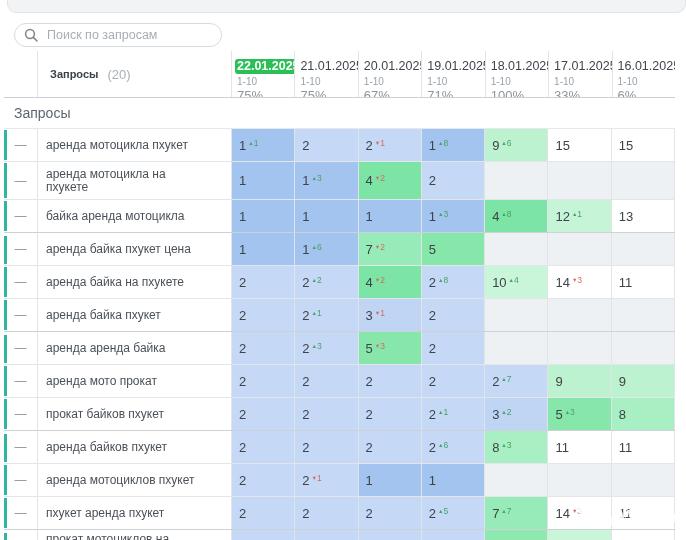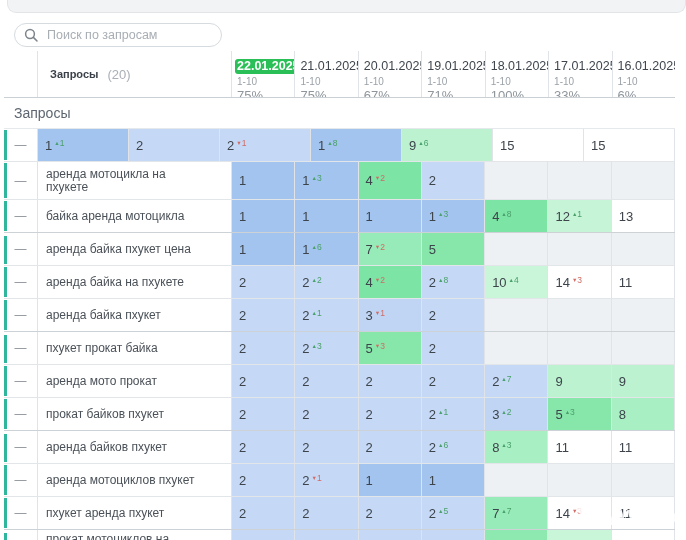--- a/index.html
+++ b/index.html
@@ -93,20 +93,23 @@
       </div>
     <div class="sectionrow">
       <span>Запросы</span>
     </div>
     <div id="tbody">
         <div class="trow">
           <span class="bar" style="background: rgb(48, 182, 156);"></span>
           <div class="c0">
             <span>—</span>
           </div>
+          <div class="c1">
+            <span>аренда мотоцикла пхукет</span>
+          </div>
           <div class="cv" style="background: rgb(163, 196, 239);">
             <span class="num">1</span>
             <span class="chg" style="color: rgb(74, 160, 106);"><span class="tri">▲</span><span class="chgv">1</span></span>
           </div>
           <div class="cv" style="background: rgb(197, 216, 246);">
             <span class="num">2</span>
           </div>
           <div class="cv" style="background: rgb(197, 216, 246);">
             <span class="num">2</span>
             <span class="chg" style="color: rgb(210, 107, 99);"><span class="tri">▼</span><span class="chgv">1</span></span>
@@ -271,21 +274,21 @@
           <div class="cv empty" style="background: rgb(238, 241, 243);"></div>
           <div class="cv empty" style="background: rgb(238, 241, 243);"></div>
           <div class="cv empty" style="background: rgb(238, 241, 243);"></div>
         </div>
         <div class="trow group">
           <span class="bar" style="background: rgb(48, 182, 156);"></span>
           <div class="c0">
             <span>—</span>
           </div>
           <div class="c1">
-            <span>пхукет прокат байка</span>
+            <span>аренда аренда байка</span>
           </div>
           <div class="cv" style="background: rgb(197, 216, 246);">
             <span class="num">2</span>
           </div>
           <div class="cv" style="background: rgb(197, 216, 246);">
             <span class="num">2</span>
             <span class="chg" style="color: rgb(74, 160, 106);"><span class="tri">▲</span><span class="chgv">3</span></span>
           </div>
           <div class="cv" style="background: rgb(135, 231, 171);">
             <span class="num">5</span>

